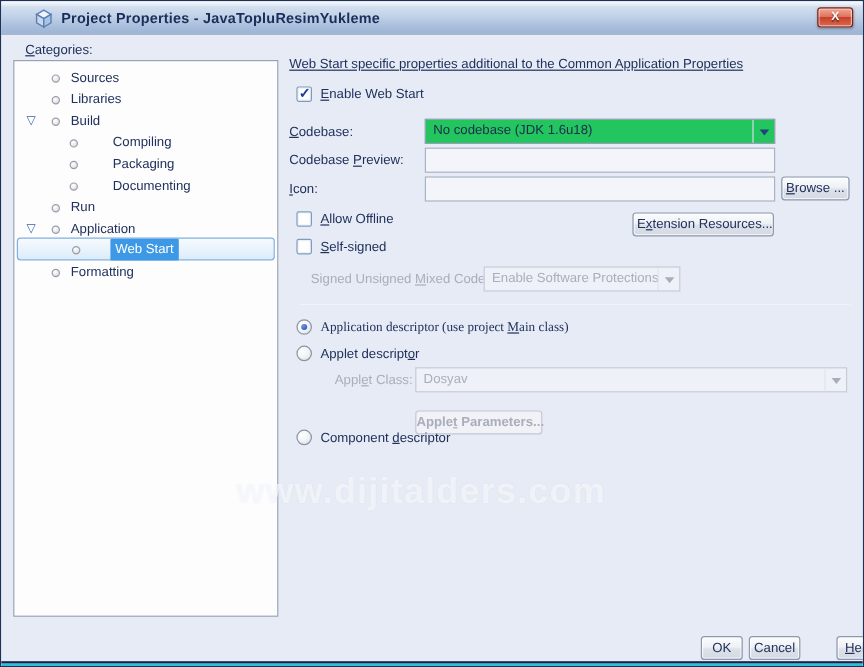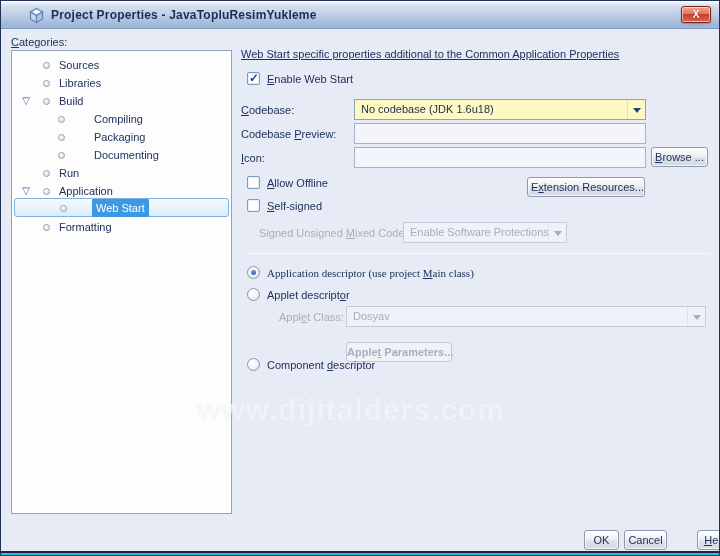--- a/index.html
+++ b/index.html
@@ -25,21 +25,21 @@
     background:linear-gradient(#f2a795 0%, #e0755d 45%, #c8402b 50%, #d96a50 100%);
     border:1px solid #7e2212; border-radius:3px;
     box-shadow:0 0 0 1px rgba(255,255,255,.55) inset, 0 1px 2px rgba(0,0,0,.25);
     color:#fff; font-size:10px; font-weight:bold; text-align:center; line-height:15px;
     text-shadow:0 1px 1px rgba(0,0,0,.45); cursor:default;
   }
   
   .body { position:absolute; left:0; top:28px; right:0; bottom:0; background:#e6ebf5; }
   .navy { color:#20315c; font-size:11px; white-space:nowrap; }
   .gray { color:#a9aebb; font-size:11px; white-space:nowrap; }
-  .cat-label { position:absolute; left:10px; top:7px;text-align:center; }
+  .cat-label { position:absolute; left:20px; top:7px;text-align:center; }
   
   .tree-box {
     position:absolute; left:10px; top:21px; width:221px; height:464px;
     background:#fdfdfe; border:1px solid #98a2b6;
   }
   .tree-row { position:absolute; left:1px; right:1px; height:18px; }
   .tree-row.selected {
     left:2px; right:2px; height:19px; margin-top:-2px; padding-top:2px;
     background:linear-gradient(#f6fafd, #dcecfb);
     border:1px solid #7fb0e0; border-radius:3px;
@@ -71,21 +71,21 @@
   }
   .radio.selected::after {
     content:""; position:absolute; left:3px; top:3px; width:5px; height:5px; border-radius:50%;
     background:radial-gradient(circle at 35% 30%, #6f96e8, #1f47ad);
   }
   .field {
     position:absolute; height:21px; background:#f3f5fa; border:1px solid #a9b2c5;
     font-size:11px; color:#333; padding:0 4px; line-height:19px;
   }
   .combo {
-    position:absolute; height:21px; background:#fef9c3; border:1px solid #96a0b4;
+    position:absolute; height:21px; background:#22c55e; border:1px solid #96a0b4;
     font-size:11px; color:#1c2b4f; line-height:19px; padding:0 22px 0 6px; white-space:nowrap;
   }
   .combo .arrow {
     position:absolute; right:0; top:0; width:18px; height:19px;
     border-left:1px solid #d6dbe5;
   }
   .combo .arrow::after {
     content:""; position:absolute; left:5px; top:8px;
     border-left:4px solid transparent; border-right:4px solid transparent; border-top:5px solid #23427f;
   }

